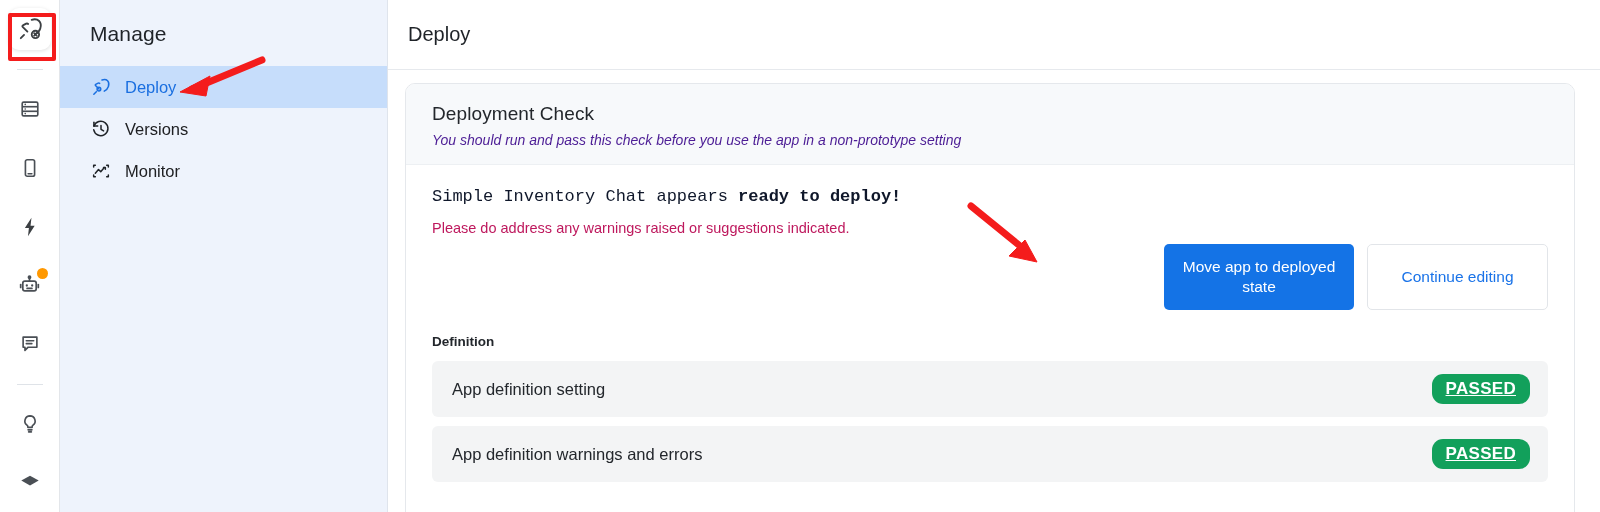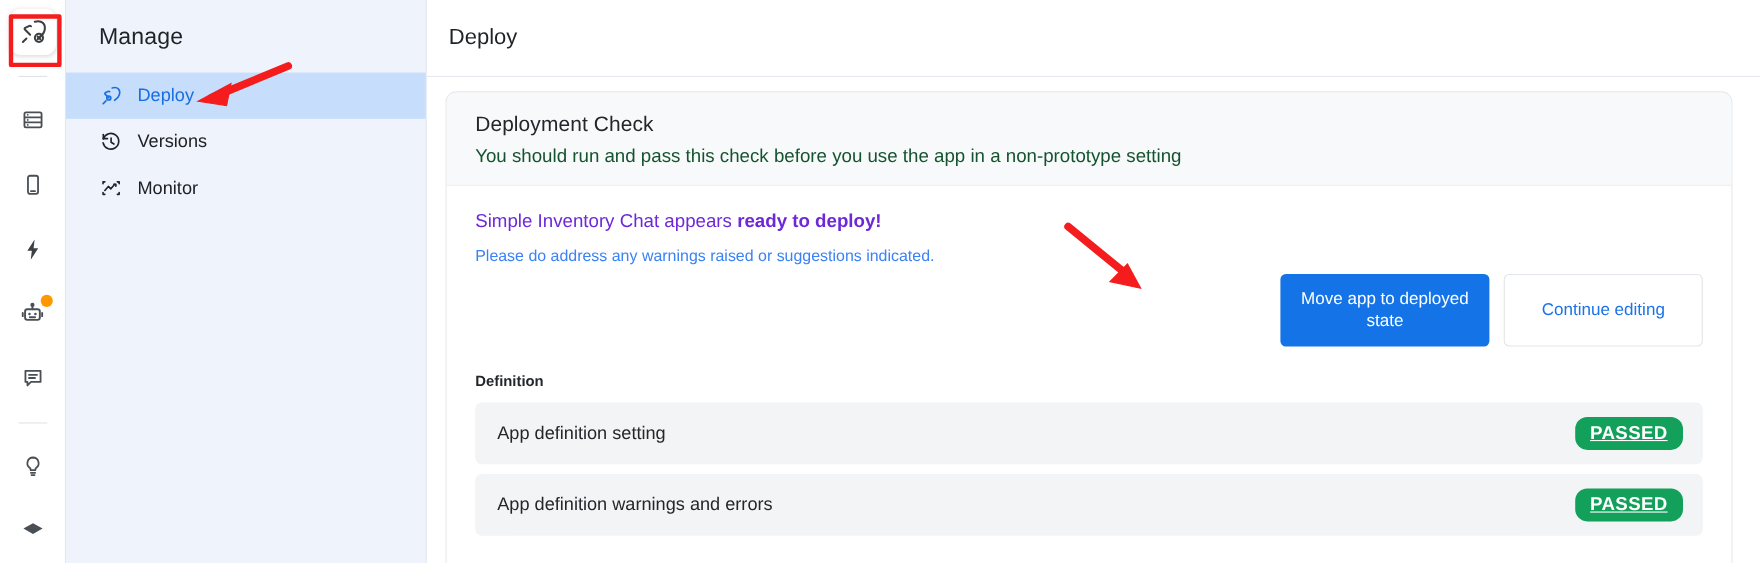--- a/index.html
+++ b/index.html
@@ -152,33 +152,35 @@
     padding: 19px 26px 16px 26px;
   }
   .card-head h2 {
     font-size: 19px;
     font-weight: 400;
     color: #23272c;
     margin-bottom: 7px;
     letter-spacing: .1px;
   }
   .card-head p {
-    font-size: 17px;
-    color: #14532d;
+    font-size: 14px;
+    color: #4c1d95;
+    font-style: italic;
   }
   .card-body { padding: 22px 26px 0 26px; }
   .ready-line {
     font-size: 17px;
-    color: #6d28d9;
+    color: #0f172a;
     margin-bottom: 14px;
+    font-family: Liberation Mono, monospace;
   }
   .ready-line b { font-weight: 700; }
   .sub-line {
     font-size: 14.5px;
-    color: #3b82f6;
+    color: #be185d;
   }
   .btn-row {
     display: flex;
     justify-content: flex-end;
     gap: 13px;
     margin-top: 8px;
   }
   .btn {
     font-family: "Liberation Sans", sans-serif;
     font-size: 15.5px;

